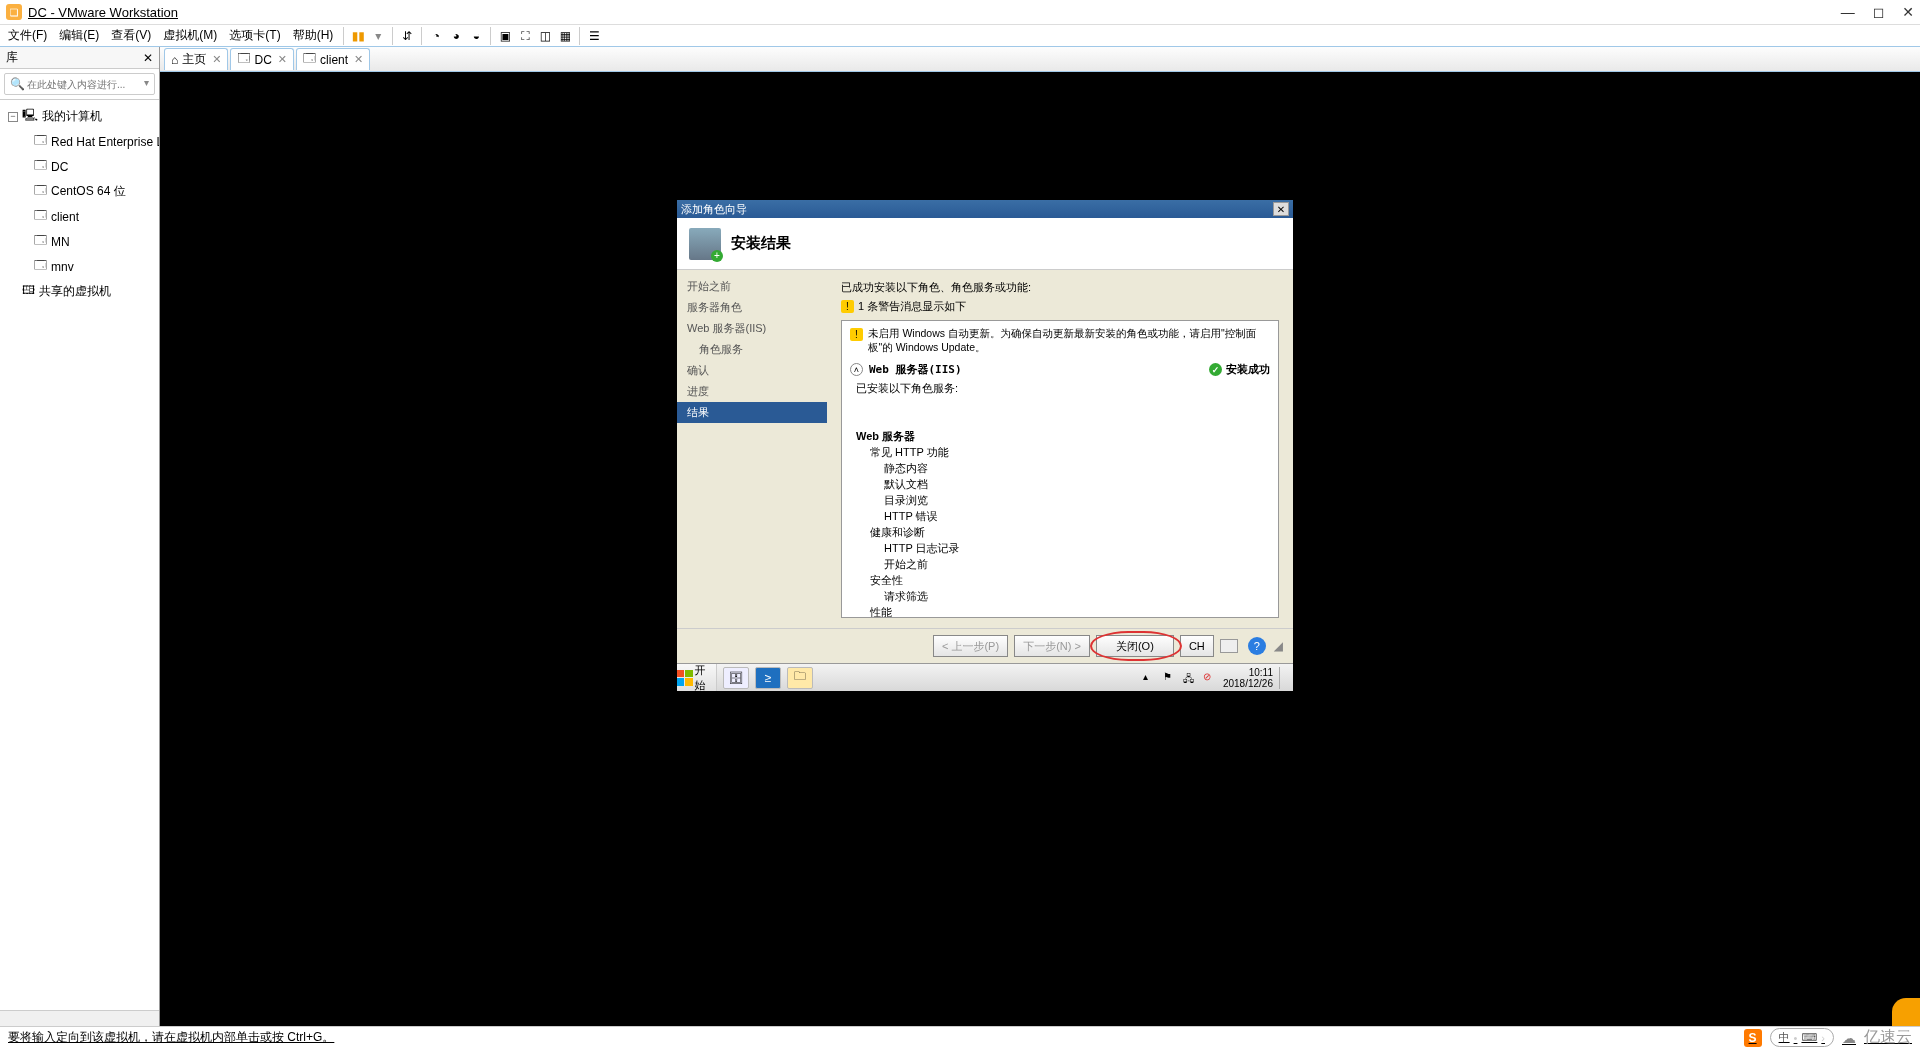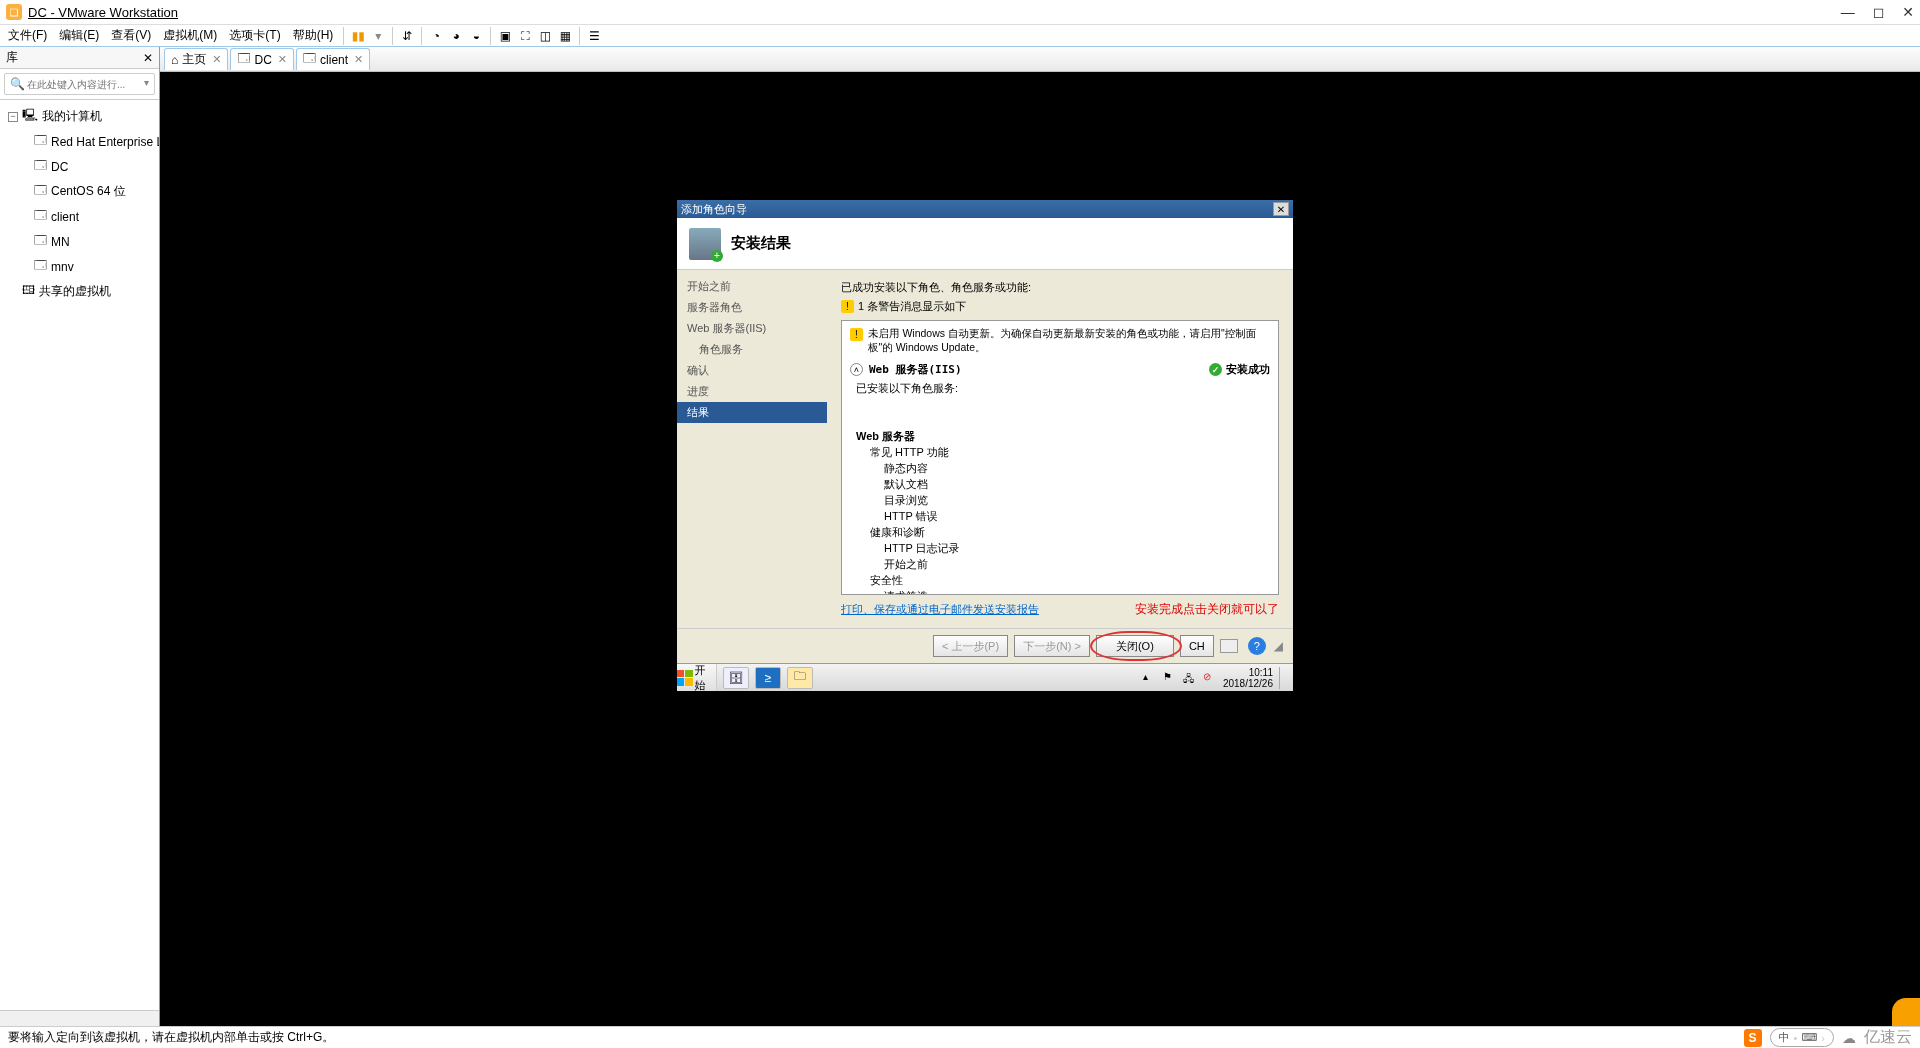--- a/index.html
+++ b/index.html
@@ -95,21 +95,21 @@
 .startbtn { width:40px; height:100%; display:flex; align-items:center; justify-content:center; gap:2px; cursor:pointer; background:linear-gradient(#f8f8f8,#e0e0e0); border-right:1px solid #ccc; }
 .winlogo { width:16px; height:16px; display:grid; grid-template-columns:1fr 1fr; grid-template-rows:1fr 1fr; gap:1px; }
 .winlogo span:nth-child(1){background:#f25022}.winlogo span:nth-child(2){background:#7fba00}.winlogo span:nth-child(3){background:#00a4ef}.winlogo span:nth-child(4){background:#ffb900}
 .pinned { display:flex; gap:6px; padding:0 6px; }
 .pinned .p { width:26px; height:22px; border:1px solid #bbb; background:#eef; border-radius:2px; cursor:pointer; display:flex; align-items:center; justify-content:center; font-size:12px; }
 .tray { margin-left:auto; display:flex; align-items:center; gap:6px; padding:0 6px; font-size:10px; }
 .tray .clk { text-align:right; line-height:1.1; }
 .tray .ti { width:14px; height:14px; display:inline-block; }
 
 
-.statusbar { height:22px; background:#fff; border-top:1px solid #ccc; display:flex; align-items:center; padding:1px 8px; font-size:12px; }
+.statusbar { height:22px; background:#fff; border-top:1px solid #ccc; display:flex; align-items:center; padding:1px 8px; font-size:12px;text-decoration:underline; }
 .statusbar .right { margin-left:auto; display:flex; align-items:center; gap:8px; }
 .statusbar .sogou { width:18px;height:18px; background:#ff7a00; color:#fff; border-radius:3px; display:flex; align-items:center; justify-content:center; font-weight:bold; font-size:12px;}
 .ime-pill { border:1px solid #aaa; border-radius:10px; padding:1px 8px; font-size:11px; display:flex; align-items:center; gap:4px; color:#555; }
 .cloud { color:#888; font-size:14px; }
 .ys { color:#999; font-size:16px; }
 </style>
 </head>
 <body>
 
 <div class="titlebar">
@@ -269,24 +269,20 @@
                 <div class="l1">健康和诊断</div>
                 <div class="l2">HTTP 日志记录</div>
                 <div class="l2">开始之前</div>
                 <div class="l1">安全性</div>
                 <div class="l2">请求筛选</div>
                 <div class="l1">性能</div>
                 <div class="l2">静态内容压缩</div>
 
               </div>
             </div>
-            <div class="dlg-links">
-              <a>打印、保存或通过电子邮件发送安装报告</a>
-              <span class="hint">安装完成点击关闭就可以了</span>
-            </div>
           </div>
         </div>
         <div class="dlg-foot">
           <button disabled="">&lt; 上一步(P)</button>
           <button disabled="">下一步(N) &gt;</button>
           <div style="position:relative">
             <button style="min-width:78px">关闭(O)</button>
             <div class="red-oval" style="left:-6px; top:-4px; width:92px; height:30px;"></div>
           </div>
 

